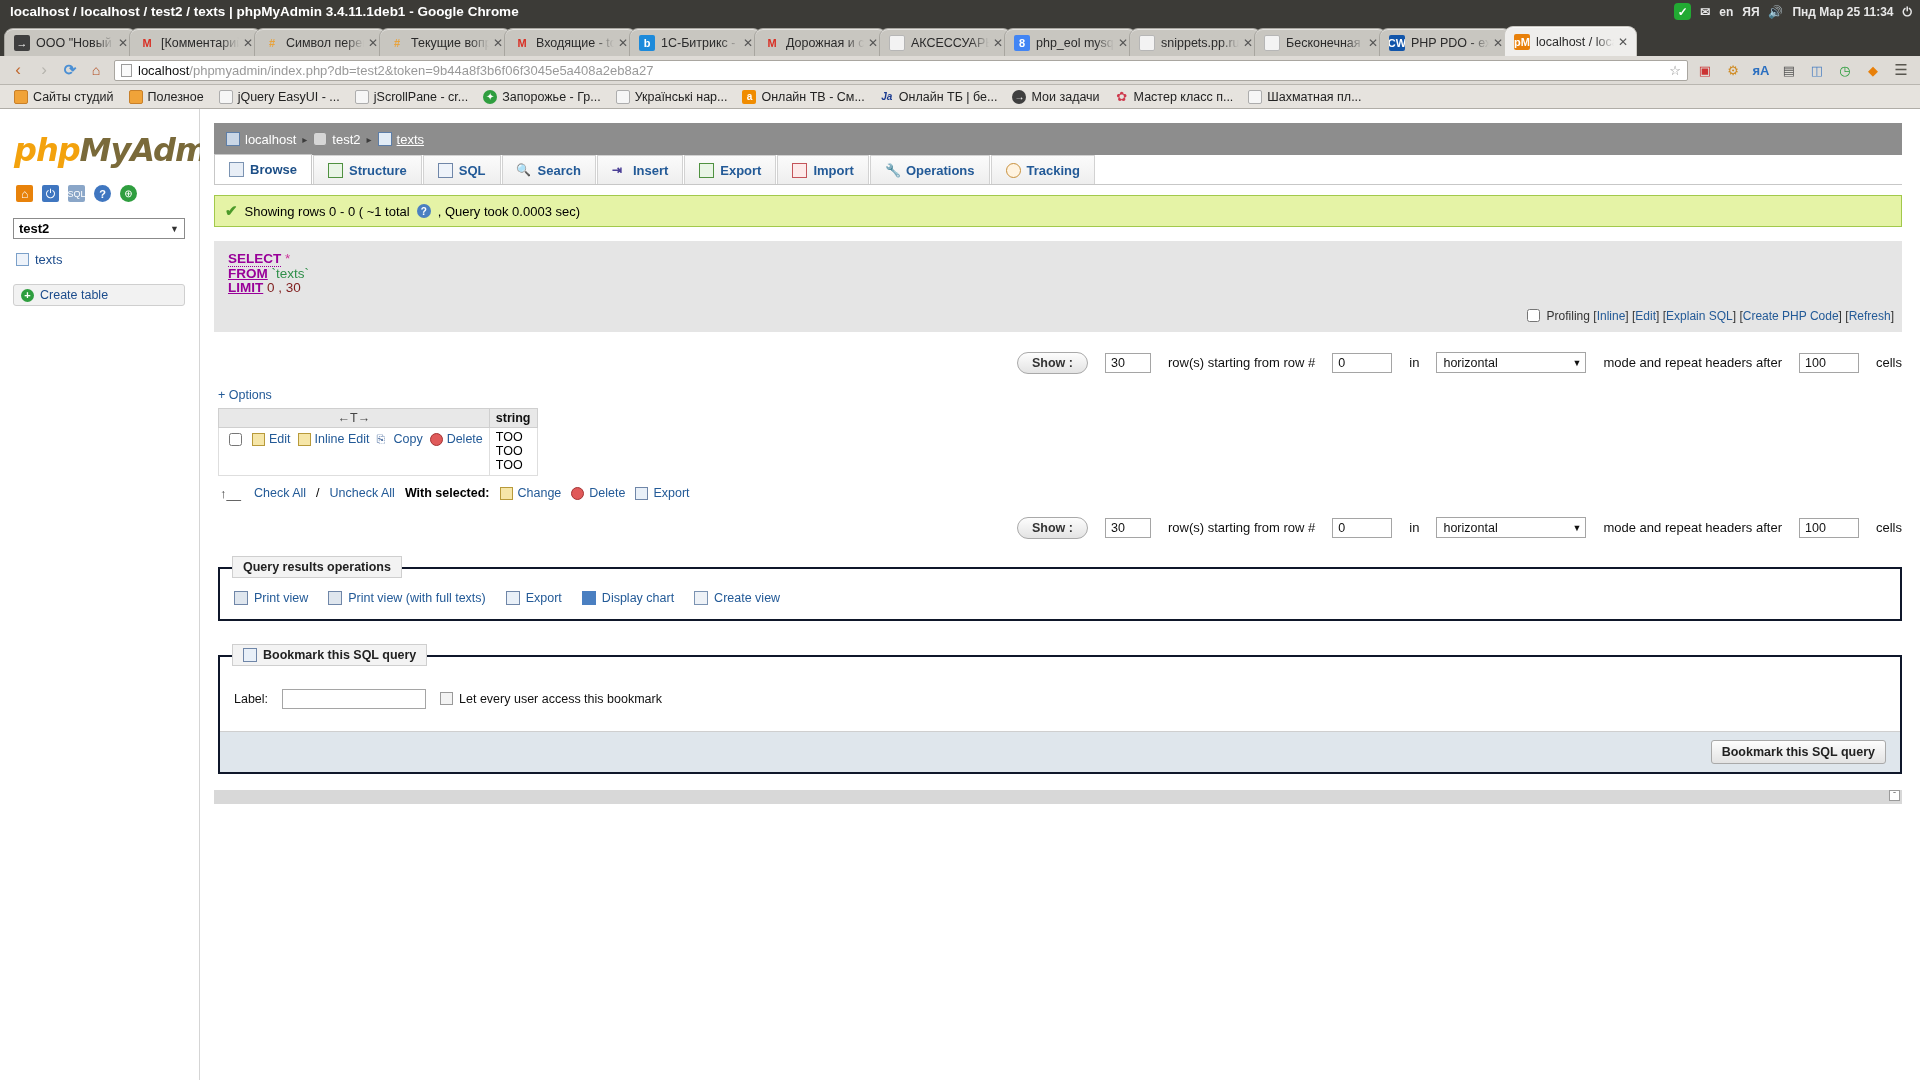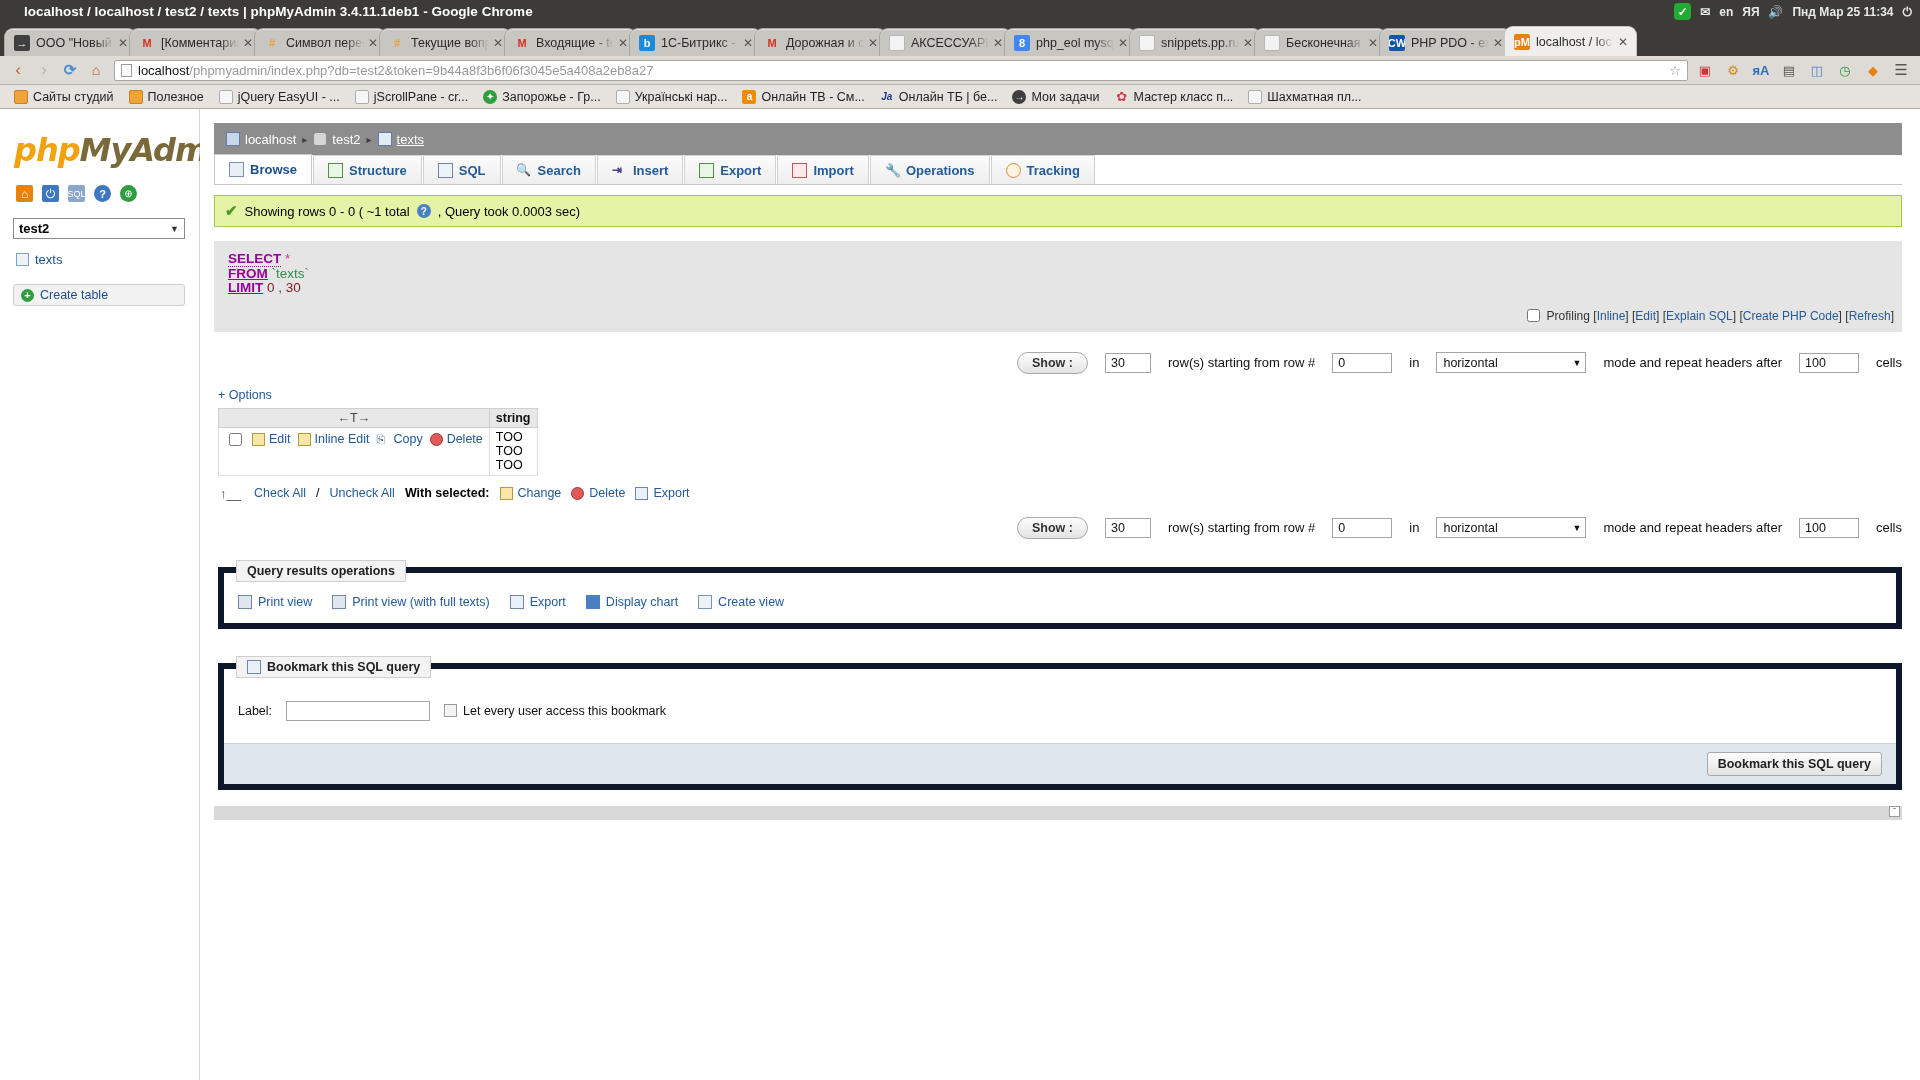--- a/index.html
+++ b/index.html
@@ -10,21 +10,21 @@
     font-size:13px;
     background:#ffffff;
     overflow:hidden;
   }
 
   
   #chrome-window { width:1920px; height:1080px; display:flex; flex-direction:column; }
 
   #titlebar {
     height:23px; background:#3c3b37; color:#ffffff;
-    display:flex; align-items:center; padding-left:24px;
+    display:flex; align-items:center; padding-left:10px;
     font-size:13.5px; font-weight:bold; flex:0 0 auto;
     position:relative;
   }
   #tabstrip {
     height:33px; background:#3c3b37; display:flex; align-items:flex-end;
     padding-left:4px; flex:0 0 auto; position:relative;
   }
   .tab {
     height:28px; width:133px; margin-right:-8px;
     background:#c8c6c0; border-top-left-radius:9px; border-top-right-radius:9px;
@@ -232,21 +232,21 @@
 
   .withsel { display:flex; align-items:center; gap:10px; margin:10px 0 0 6px; font-size:12.5px; }
   .withsel a { color:#235a97; text-decoration:none; display:flex; align-items:center; gap:5px; }
   .arrowup { color:#444; font-size:13px; margin-right:3px; }
   .ms-change { background:#f6e6a8; border:1px solid #b89a3a; }
   .ms-delete { background:#e05a5a; border:1px solid #a43333; border-radius:50%; }
   .ms-export { background:#e9f0f8; border:1px solid #6f86a8; }
 
   
   .fieldset {
-    margin:28px 0 0 4px; border:6px solid #0f172a; background:#ffffff; position:relative;
+    margin:28px 0 0 4px; border:2px solid #0f172a; background:#ffffff; position:relative;
     padding:22px 14px 14px 14px;
   }
   .fieldset > .legend {
     position:absolute; top:-13px; left:12px; background:#f3f3f3; border:1px solid #cfcfcf;
     padding:3px 10px; font-size:12.5px; font-weight:bold; color:#222;
     display:flex; align-items:center; gap:6px;
   }
   .legend .lgico { width:14px;height:14px;display:inline-block;background:#e9f0f8;border:1px solid #6f86a8;}
   .qro-links { display:flex; align-items:center; gap:20px; font-size:12.5px; }
   .qro-links a { color:#235a97; text-decoration:none; display:flex; align-items:center; gap:6px;}

